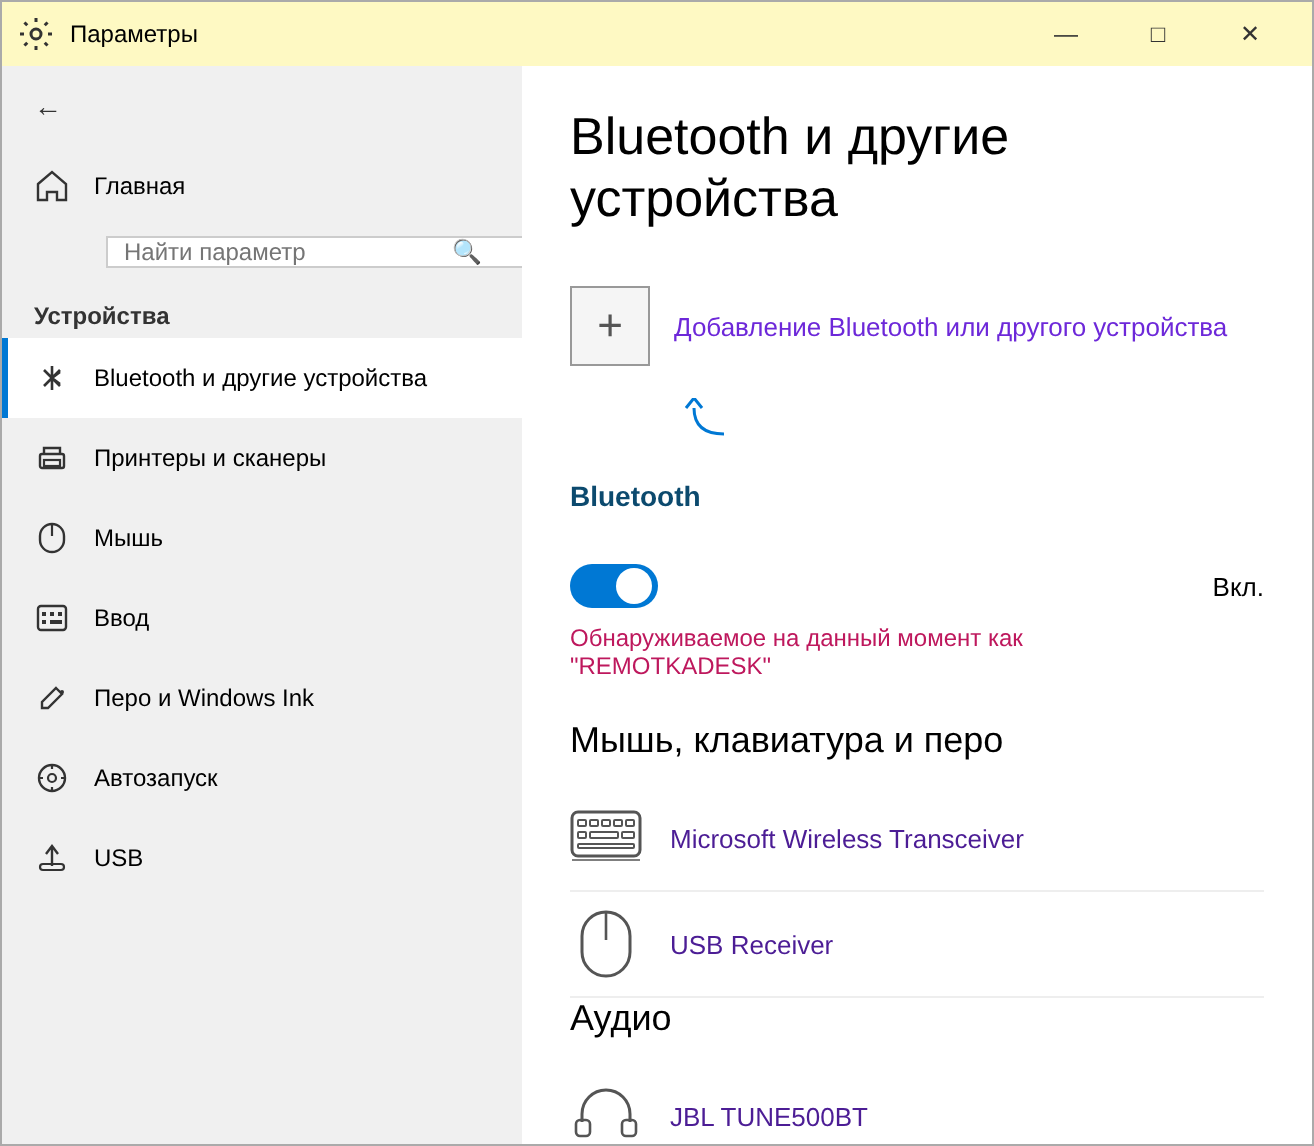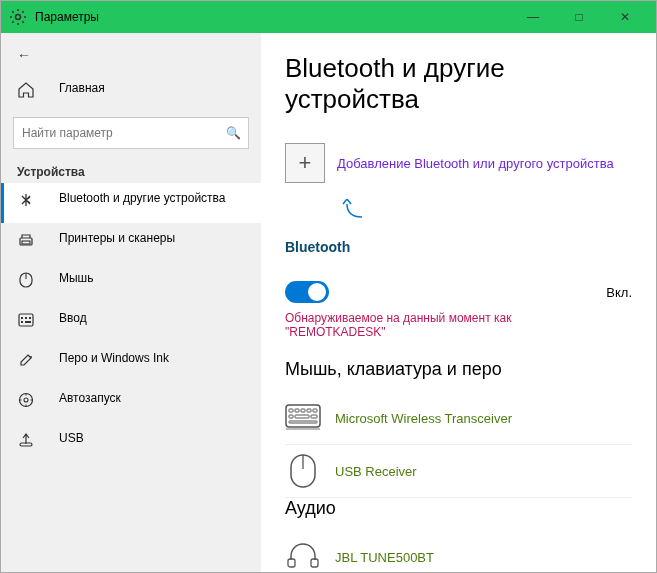--- a/index.html
+++ b/index.html
@@ -18,21 +18,21 @@
       width: 657px;
       height: 573px;
       border: 1px solid #aaa;
       display: flex;
       flex-direction: column;
       background: #f0f0f0;
     }
 
     .title-bar {
       height: 32px;
-      background: #22c55e;
+      background: #fef9c3;
       display: flex;
       align-items: center;
       padding: 0 8px;
       flex-shrink: 0;
     }
 
     .title-bar-title {
       font-size: 12px;
       color: #000;
       margin-left: 8px;
@@ -88,50 +88,52 @@
       color: #333;
     }
 
     .sidebar-search {
       margin: 4px 12px 12px 12px;
       position: relative;
     }
 
     .sidebar-search input {
       width: 100%;
-      height: 32px;
+      height: 16px;
       border: 1px solid #ccc;
       background: #fff;
       padding: 0 32px 0 8px;
       font-size: 12px;
       outline: none;
+      margin-left: 40px;
     }
 
     .sidebar-search-icon {
       position: absolute;
       right: 8px;
       top: 50%;
       transform: translateY(-50%);
       color: #666;
       font-size: 12px;
     }
 
     .sidebar-section-label {
       font-size: 12px;
       font-weight: 600;
       padding: 4px 16px;
       color: #333;
     }
 
     .sidebar-item {
       display: flex;
+      align-items: center;
       padding: 8px 16px;
       cursor: pointer;
       height: 40px;
-      gap: 24px;
+      gap: 12px;
     }
 
     .sidebar-item.active {
       background: #fff;
       border-left: 3px solid #0078d4;
       padding-left: 13px;
     }
 
     .sidebar-item-icon {
       width: 18px;
@@ -276,21 +278,21 @@
       width: 36px;
       height: 36px;
       display: flex;
       align-items: center;
       justify-content: center;
       flex-shrink: 0;
     }
 
     .device-name {
       font-size: 13px;
-      color: #4d7c0f;
+      color: #4c1d95;
     }
 
     
     .icon-svg {
       width: 18px;
       height: 18px;
     }
   </style>
 </head>
 <body>

